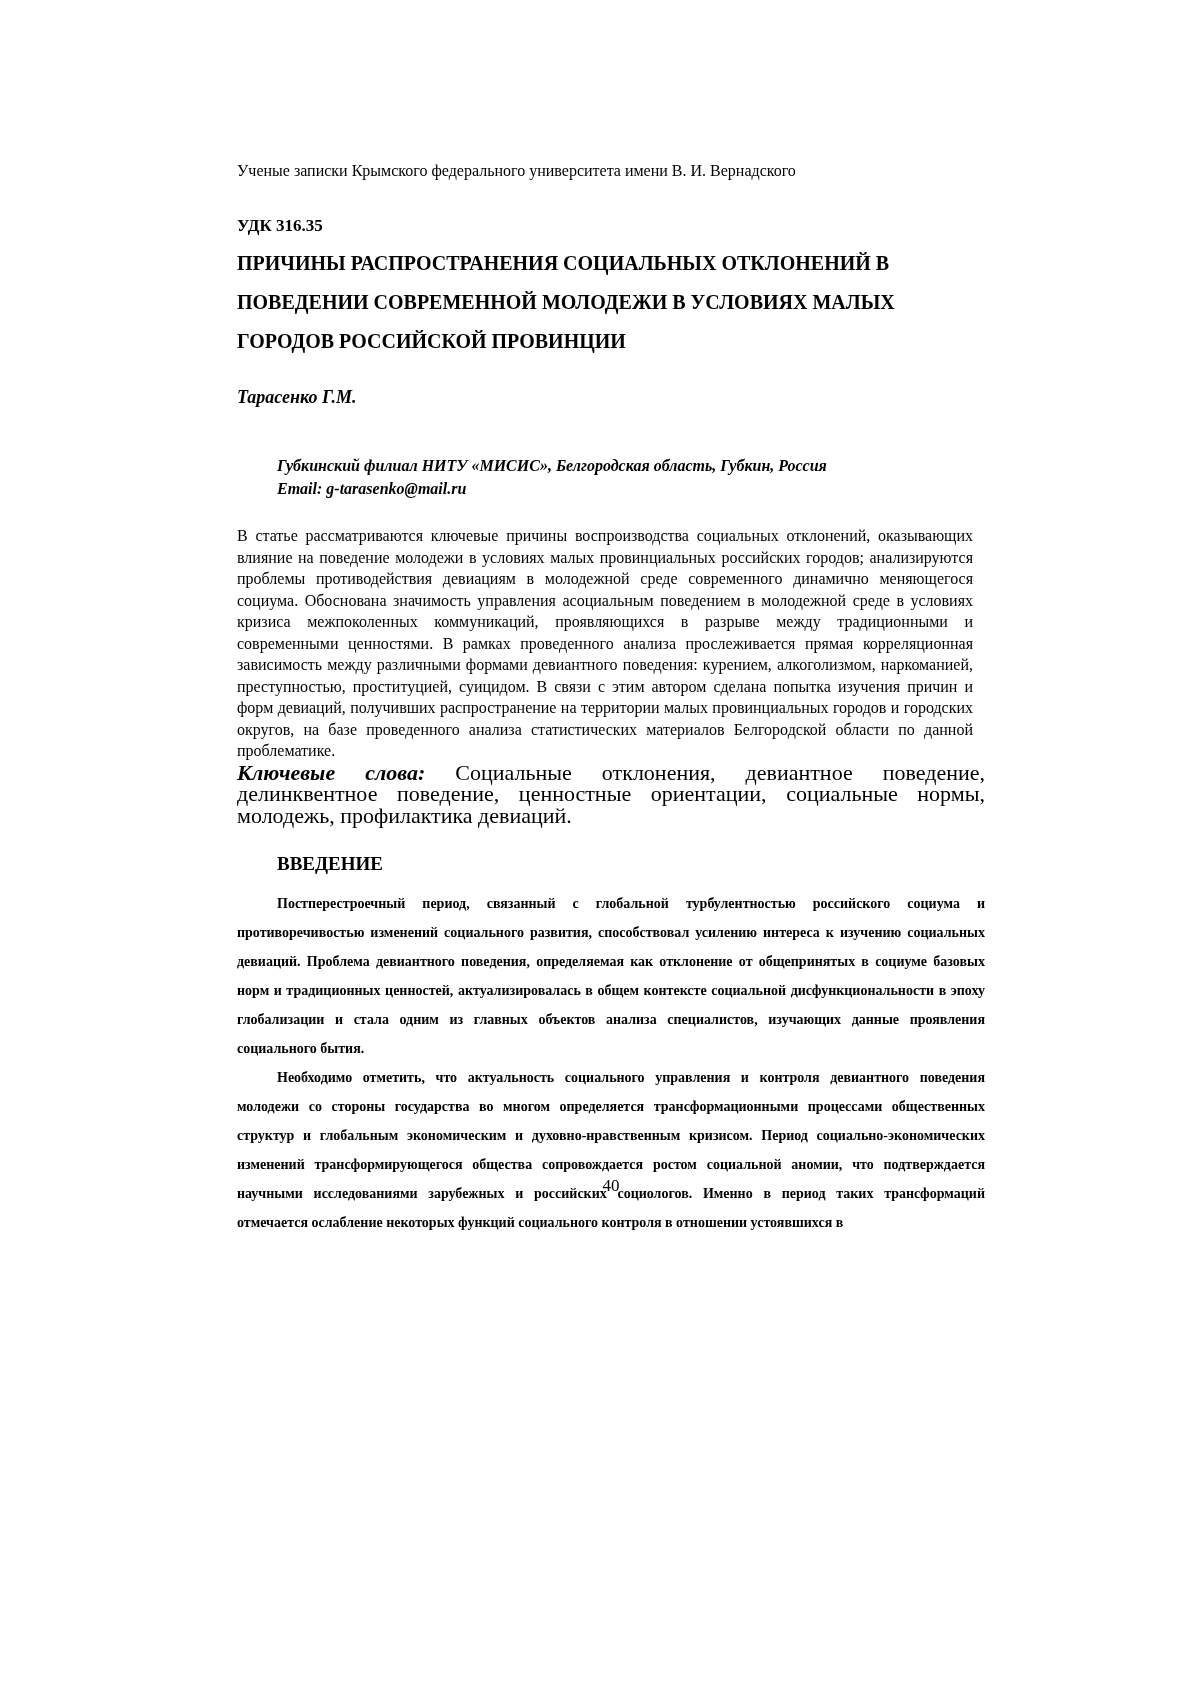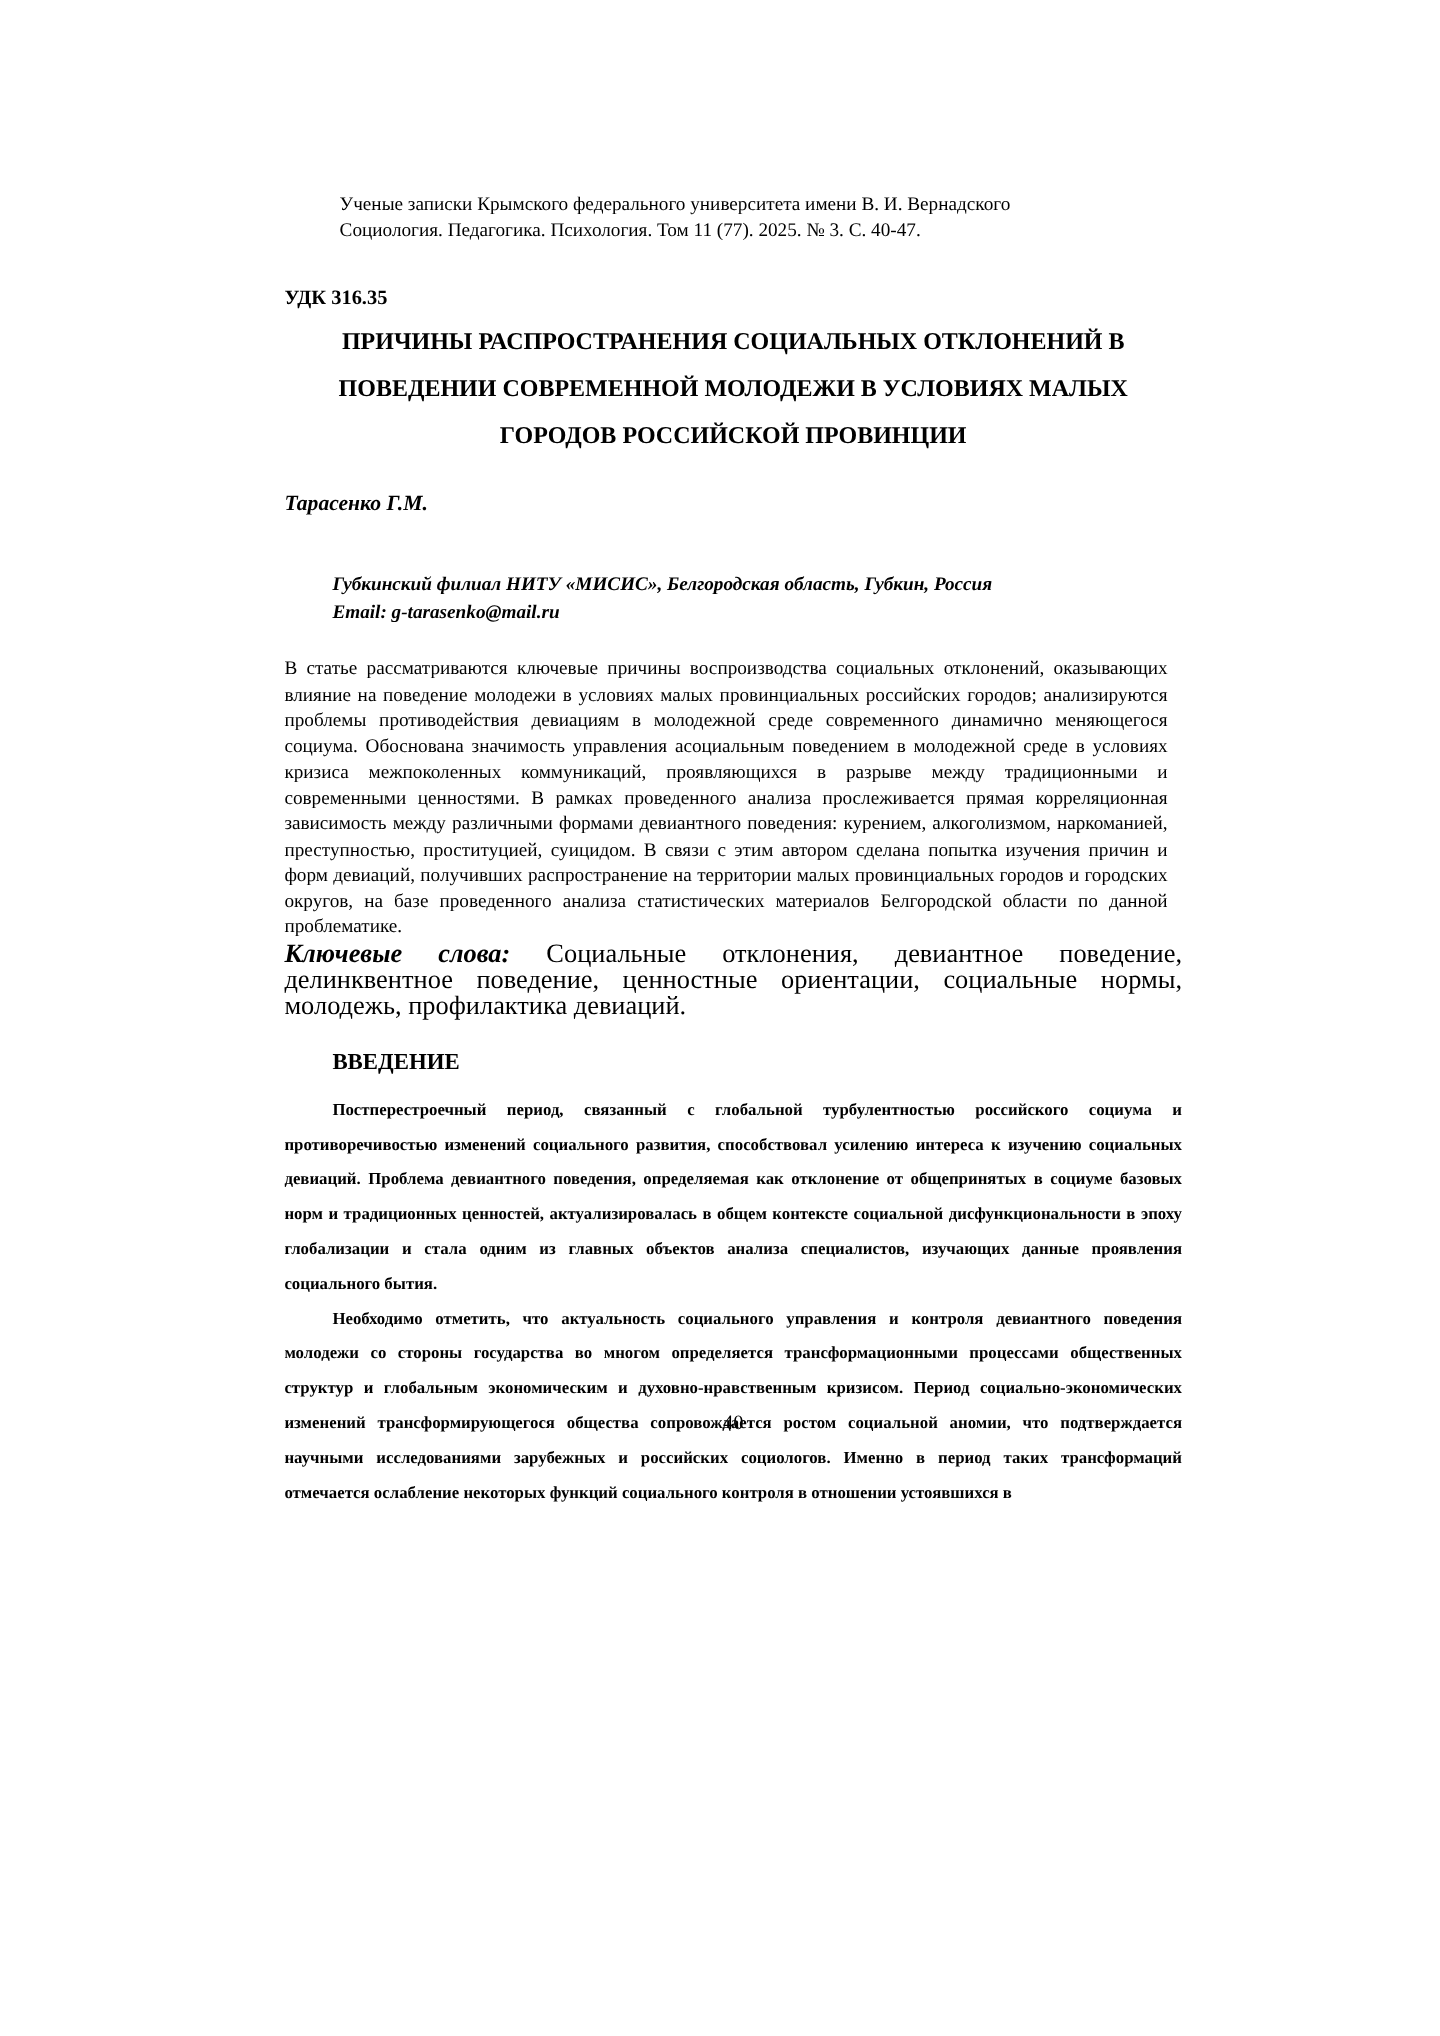--- a/index.html
+++ b/index.html
@@ -16,33 +16,31 @@
     color: #000000;
     font-family: "Liberation Serif", "DejaVu Serif", serif;
     box-sizing: border-box;
     padding: 160px 215px 0 237px;
     overflow: hidden;
   }
   .journal-header {
     font-size: 16px;
     line-height: 22px;
     text-align: left;
-    margin-left: 46px;
   }
   .udk {
     margin-top: 34px;
     font-size: 17px;
     font-weight: bold;
   }
   .article-title {
     margin: 8px 0 0 0;
     font-size: 20px;
     font-weight: bold;
     line-height: 39px;
-    text-align: center;
   }
   .author {
     margin-top: 26px;
     font-size: 18px;
     font-weight: bold;
     font-style: italic;
   }
   .affiliation {
     margin-top: 46px;
     padding-left: 40px;
@@ -92,21 +90,20 @@
     font-size: 17px;
   }
 </style>
 </head>
 <body>
 
 <div class="page">
 
   <header class="journal-header">
     <div>Ученые записки Крымского федерального университета имени В. И. Вернадского</div>
-    <div>Социология. Педагогика. Психология. Том 11 (77). 2025. № 3. С. 40-47.</div>
   </header>
 
   <div class="udk">УДК 316.35</div>
 
   <h1 class="article-title">ПРИЧИНЫ РАСПРОСТРАНЕНИЯ СОЦИАЛЬНЫХ ОТКЛОНЕНИЙ В ПОВЕДЕНИИ СОВРЕМЕННОЙ МОЛОДЕЖИ В УСЛОВИЯХ МАЛЫХ ГОРОДОВ РОССИЙСКОЙ ПРОВИНЦИИ</h1>
 
   <div class="author">Тарасенко Г.М.</div>
 
   <div class="affiliation">
     <div>Губкинский филиал НИТУ «МИСИС», Белгородская область, Губкин, Россия</div>

